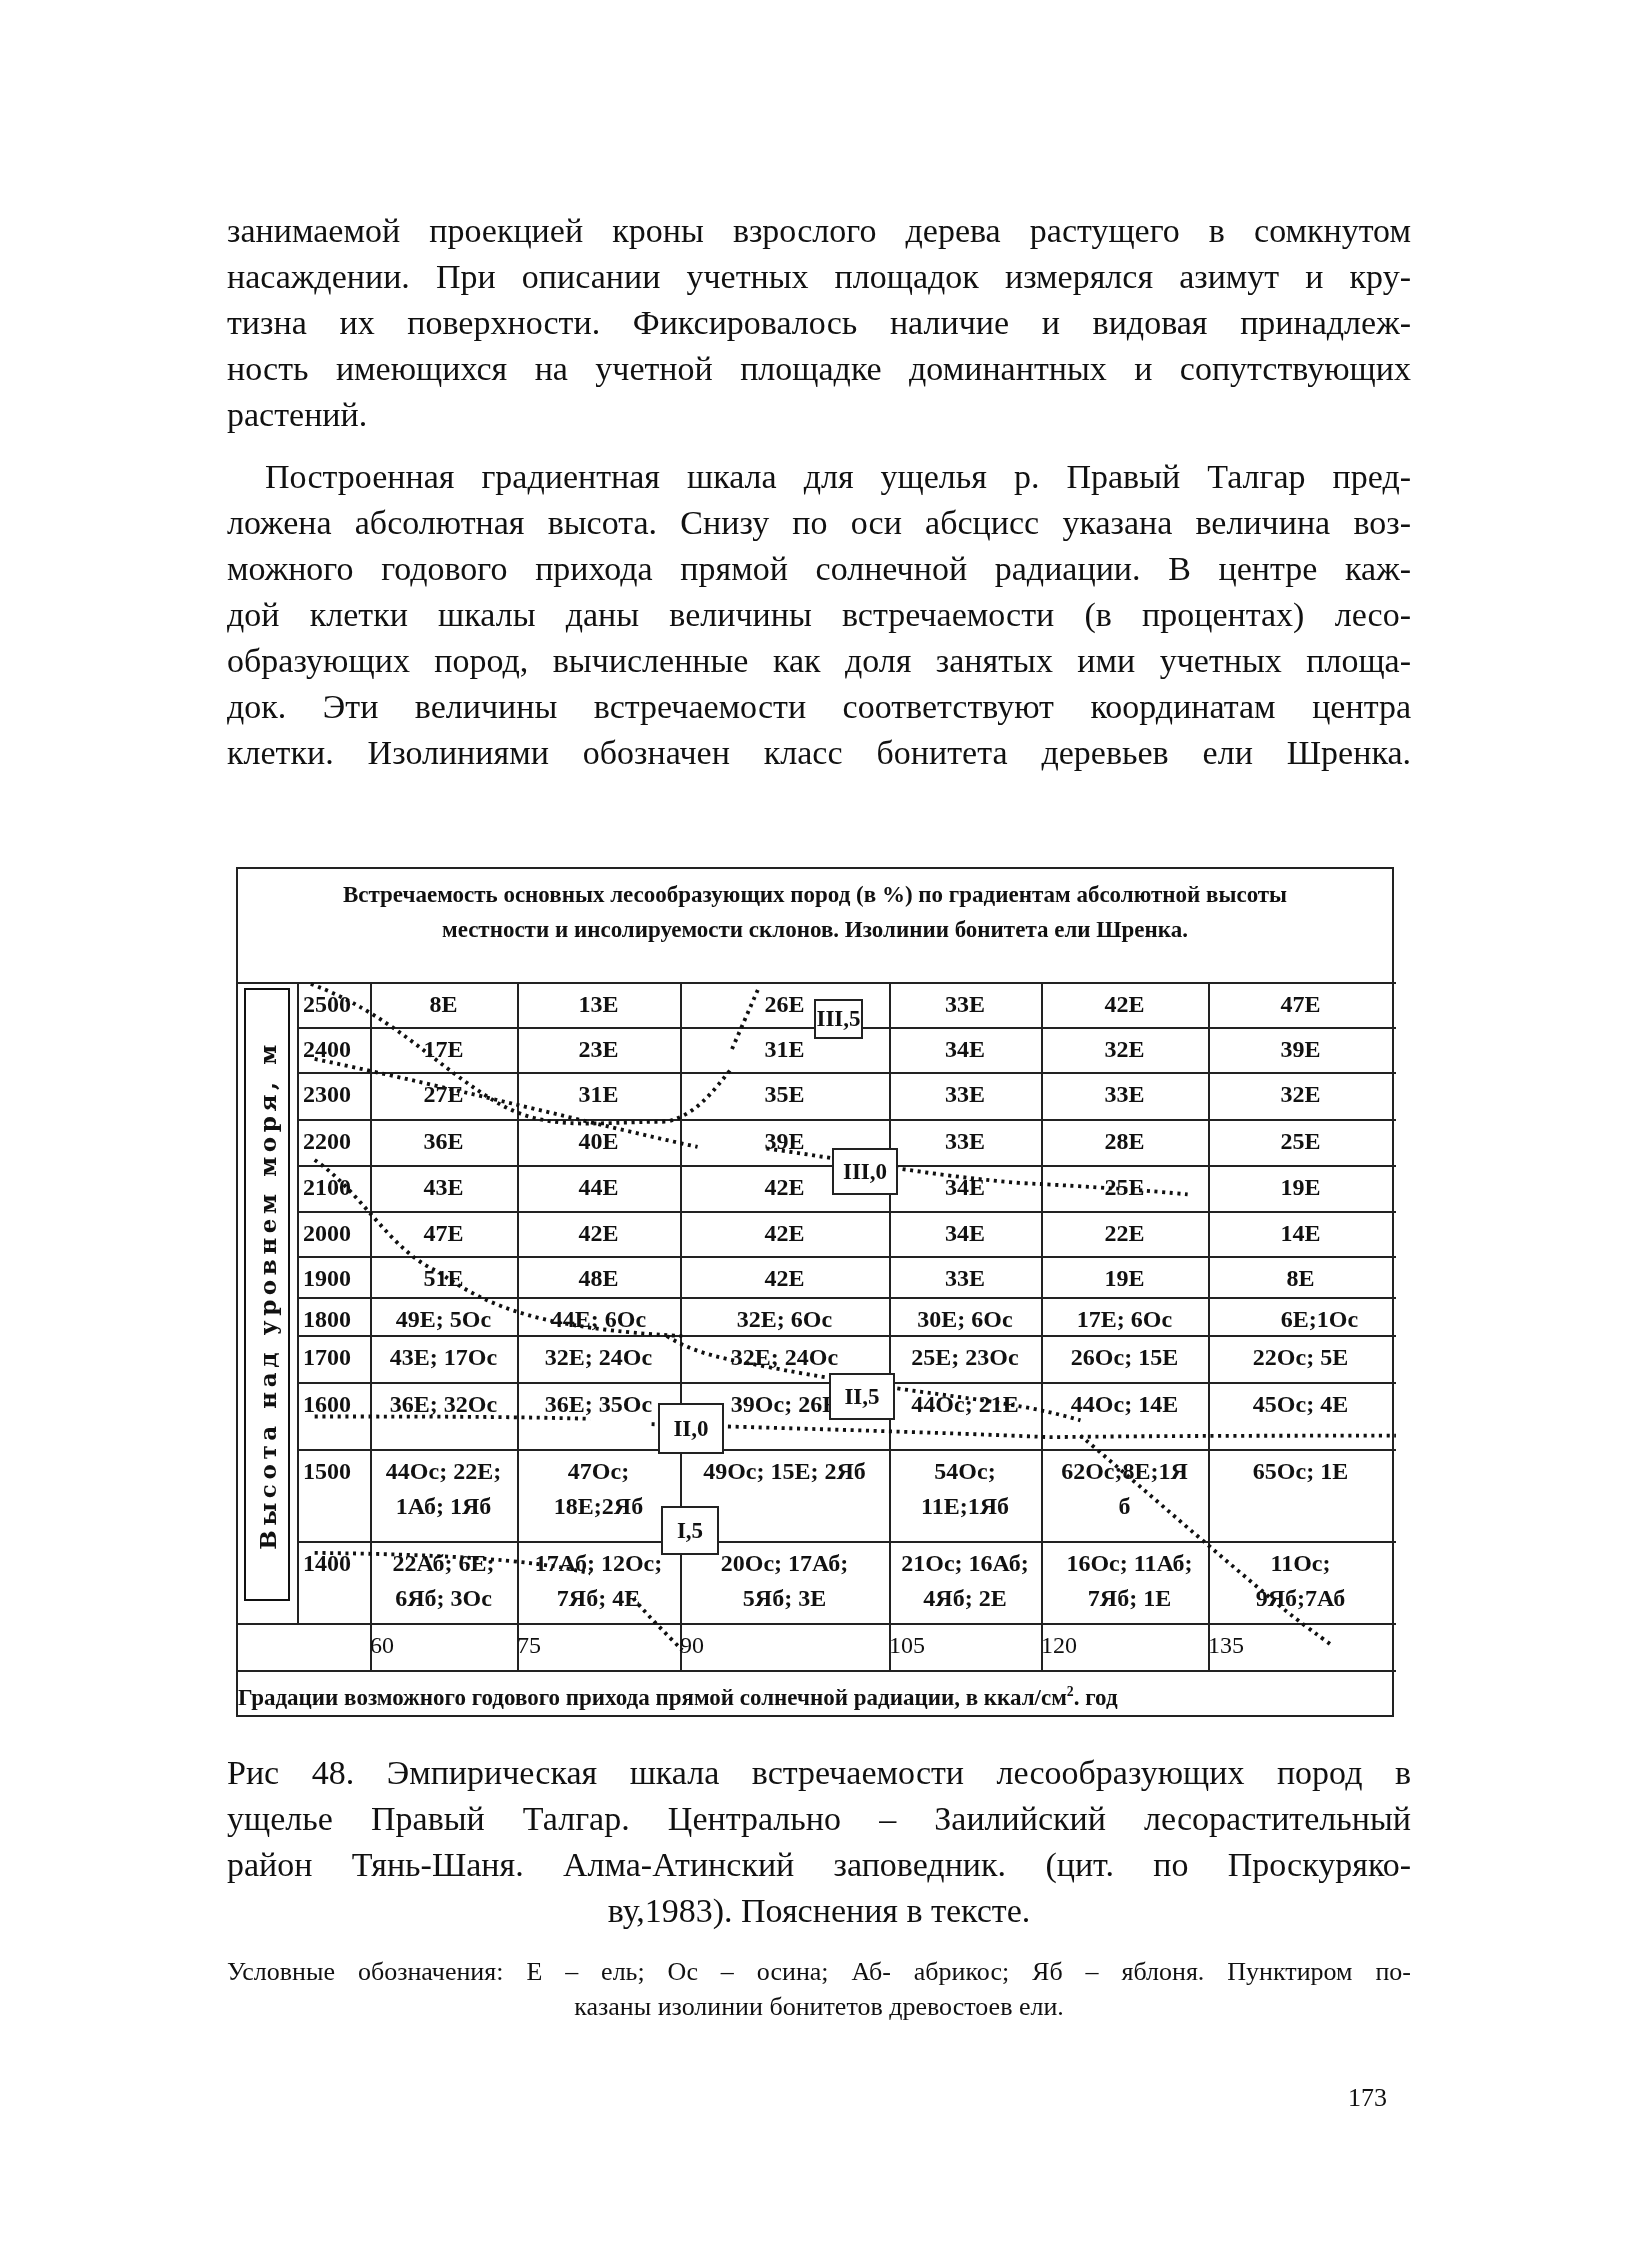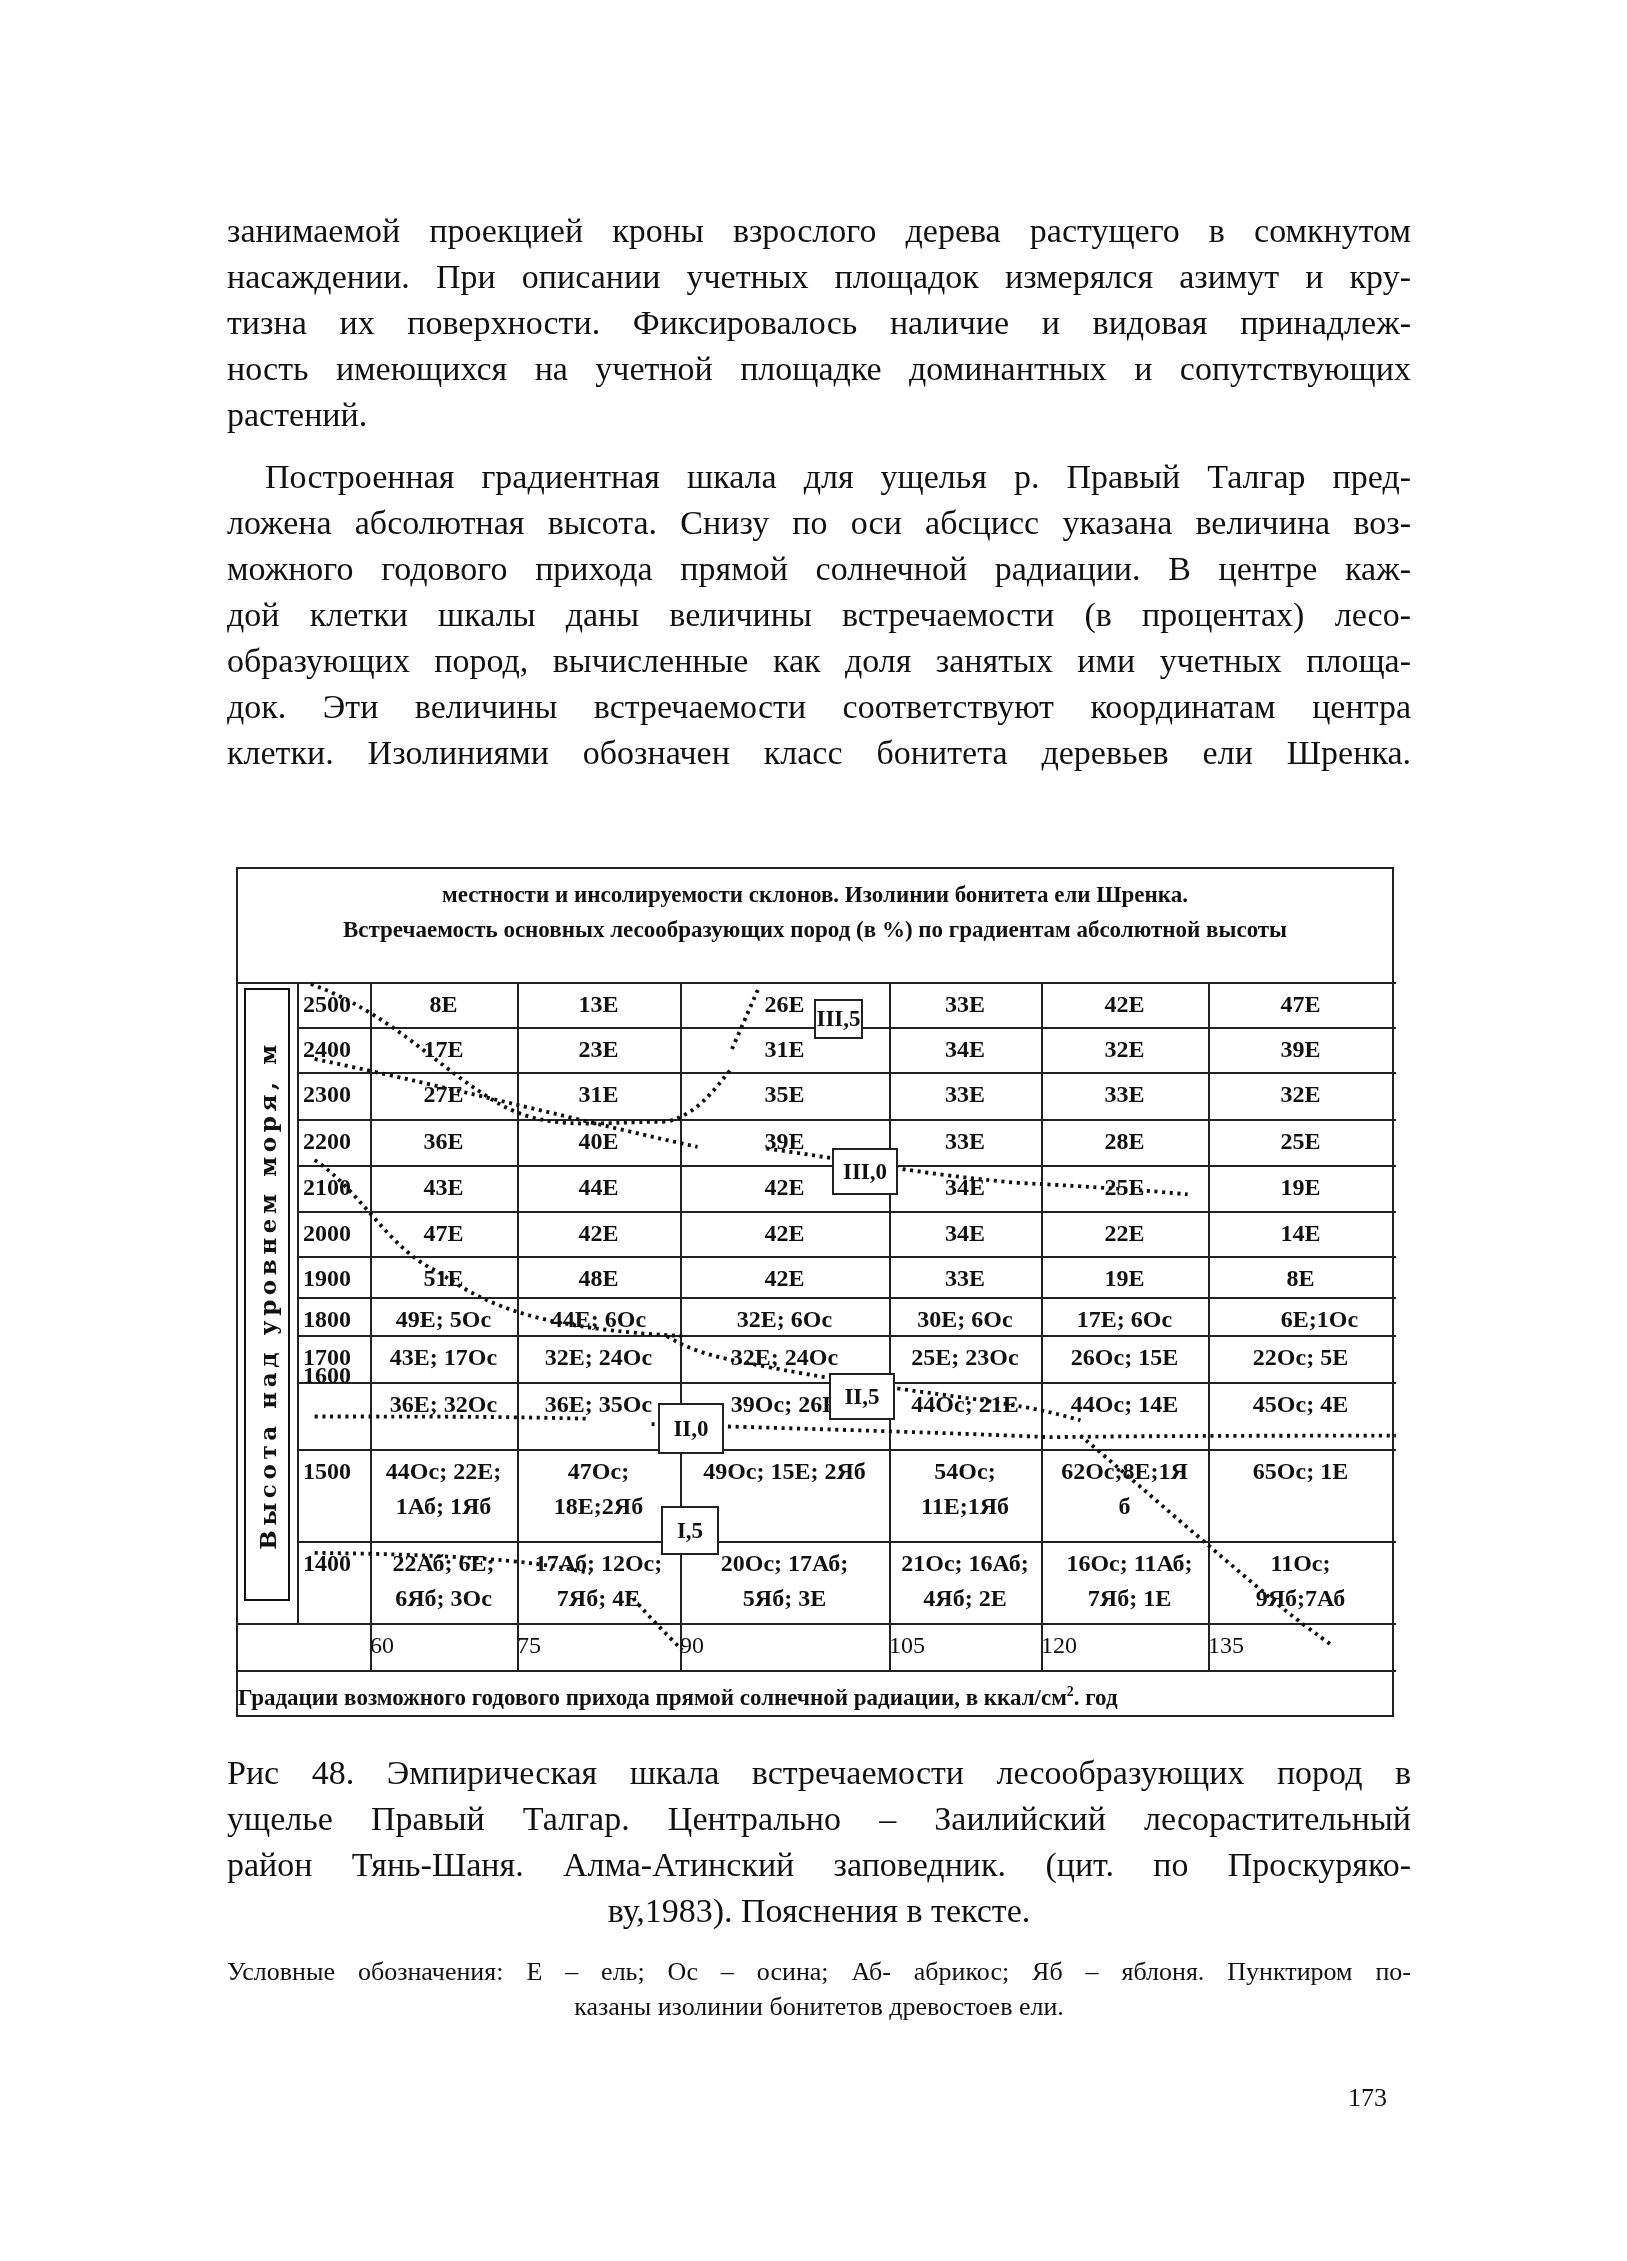--- a/index.html
+++ b/index.html
@@ -57,22 +57,22 @@
   <span class="ln">ложена абсолютная высота. Снизу по оси абсцисс указана величина воз-</span>
   <span class="ln">можного годового прихода прямой солнечной радиации. В центре каж-</span>
   <span class="ln">дой клетки шкалы даны величины встречаемости (в процентах) лесо-</span>
   <span class="ln">образующих пород, вычисленные как доля занятых ими учетных площа-</span>
   <span class="ln">док. Эти величины встречаемости соответствуют координатам центра</span>
   <span class="ln">клетки. Изолиниями обозначен класс бонитета деревьев ели Шренка.</span>
 </div>
 
 <div id="fig">
   <div class="figtitle">
+    <span>Встречаемость основных лесообразующих пород (в %) по градиентам абсолютной высоты</span>
     <span>местности и инсолируемости склонов.  Изолинии бонитета ели Шренка.</span>
-    <span>Встречаемость основных лесообразующих пород (в %) по градиентам абсолютной высоты</span>
   </div>
 
   <div class="ylab">
     <span>Высота над уровнем моря, м</span>
   </div>
 
   <div id="grid">
       <div class="hl" style="left:0;top:113px;width:1158px;"></div>
       <div class="hl" style="left:59px;top:158px;width:1099px;"></div>
       <div class="hl" style="left:59px;top:203px;width:1099px;"></div>
@@ -150,21 +150,21 @@
       <div class="cell" style="left: 651px; top: 428px; width: 152px; height: 38px; white-space: pre-line;">30E; 6Oc</div>
       <div class="cell" style="left: 803px; top: 428px; width: 167px; height: 38px; white-space: pre-line;">17E; 6Oc</div>
       <div class="cell" style="left: 970px; top: 428px; width: 223px; height: 38px; white-space: pre-line;">6E;1Oc</div>
       <div class="hcell" style="left:59px;top:466px;width:73px;height:47px;">1700</div>
       <div class="cell" style="left: 132px; top: 466px; width: 147px; height: 47px; white-space: pre-line;">43E; 17Oc</div>
       <div class="cell" style="left: 279px; top: 466px; width: 163px; height: 47px; white-space: pre-line;">32E; 24Oc</div>
       <div class="cell" style="left: 442px; top: 466px; width: 209px; height: 47px; white-space: pre-line;">32E; 24Oc</div>
       <div class="cell" style="left: 651px; top: 466px; width: 152px; height: 47px; white-space: pre-line;">25E; 23Oc</div>
       <div class="cell" style="left: 803px; top: 466px; width: 167px; height: 47px; white-space: pre-line;">26Oc; 15E</div>
       <div class="cell" style="left: 970px; top: 466px; width: 185px; height: 47px; white-space: pre-line;">22Oc; 5E</div>
-      <div class="hcell" style="left:59px;top:484px;width:53px;height:67px;">1600</div>
+      <div class="hcell" style="left:59px;top:513px;width:53px;height:67px;">1600</div>
       <div class="cell" style="left: 132px; top: 513px; width: 147px; height: 67px; white-space: pre-line;">36E; 32Oc</div>
       <div class="cell" style="left: 279px; top: 513px; width: 163px; height: 67px; white-space: pre-line;">36E; 35Oc</div>
       <div class="cell" style="left: 442px; top: 513px; width: 209px; height: 67px; white-space: pre-line;">39Oc; 26E</div>
       <div class="cell" style="left: 651px; top: 513px; width: 152px; height: 67px; white-space: pre-line;">44Oc; 21E</div>
       <div class="cell" style="left: 803px; top: 513px; width: 167px; height: 67px; white-space: pre-line;">44Oc; 14E</div>
       <div class="cell" style="left: 970px; top: 513px; width: 185px; height: 67px; white-space: pre-line;">45Oc; 4E</div>
       <div class="hcell" style="left:59px;top:580px;width:73px;height:92px;">1500</div>
       <div class="cell" style="left: 132px; top: 580px; width: 147px; height: 92px; white-space: pre-line;">44Oc; 22E;
 1Аб; 1Яб</div>
       <div class="cell" style="left: 279px; top: 580px; width: 163px; height: 92px; white-space: pre-line;">47Oc;

